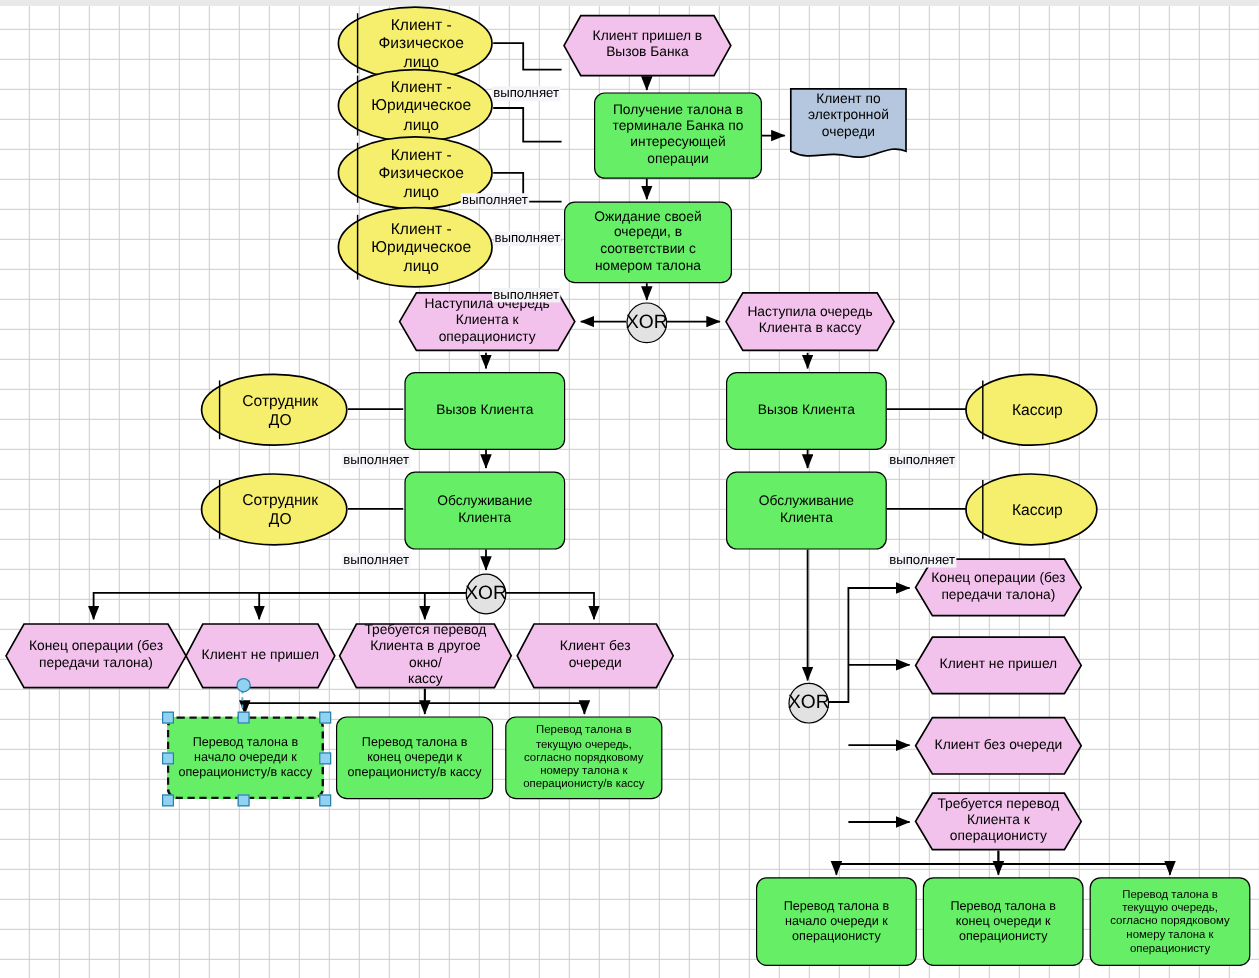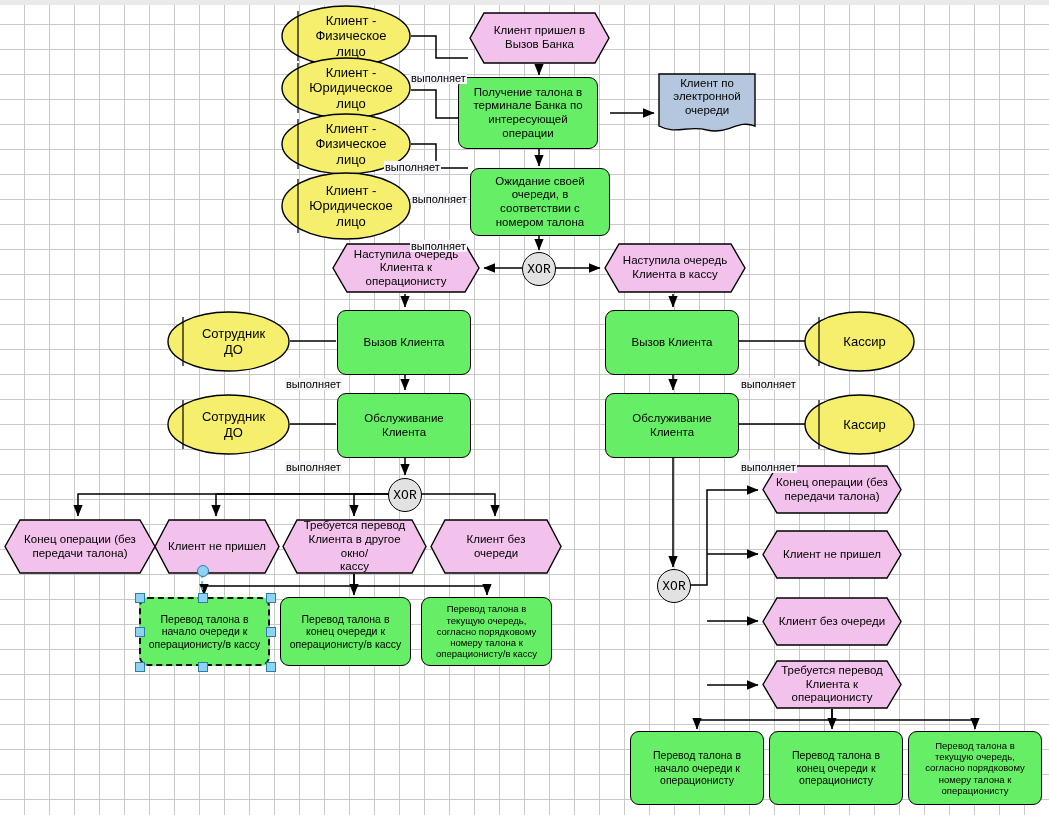--- a/index.html
+++ b/index.html
@@ -71,21 +71,21 @@
     position:absolute;left:0;top:0;width:100%;height:78%;
     display:flex;align-items:center;justify-content:center;
     text-align:center;font-size:11.5px;line-height:1.18;
     white-space:pre-line;padding:0 6px;box-sizing:border-box;
   }
   
   .xor{
     position:absolute;width:32px;height:32px;border-radius:50%;
     background:#e2e2e2;border:1.5px solid #000;
     display:flex;align-items:center;justify-content:center;
-    font-size:13px;letter-spacing:0px;font-family:Liberation Mono, monospace;
+    font-size:16px;letter-spacing:0px;
   }
   
   .elabel{
     position:absolute;
     background:#f4f4f8;
     font-size:11px;
     color:#000;
     padding:0 1px;
     white-space:nowrap;
     line-height:1.1;
@@ -325,21 +325,21 @@
 
   <div class="hexwrap" style="left:762px;top:660px;width:140px;height:49px;">
     <svg width="140" height="49" viewBox="0 0 140 49" preserveAspectRatio="none">
       <path d="M1,24.5 L15,1 L125,1 L139,24.5 L125,48 L15,48 Z" fill="#f2c2ec" stroke="#000" stroke-width="1.4"></path>
     </svg>
     <div class="htxt">Требуется перевод
 Клиента к
 операционисту</div>
   </div>
 
-  <div class="node fn" style="left:458px;top:77px;width:140px;height:72px;">Получение талона в
+  <div class="node fn" style="left:495px;top:77px;width:140px;height:72px;">Получение талона в
 терминале Банка по
 интересующей
 операции</div>
 
   <div class="node fn" style="left:470px;top:168px;width:140px;height:68px;">Ожидание своей
 очереди, в
 соответствии с
 номером талона</div>
 
   <div class="node fn" style="left:337px;top:310px;width:134px;height:65px;">Вызов Клиента</div>

